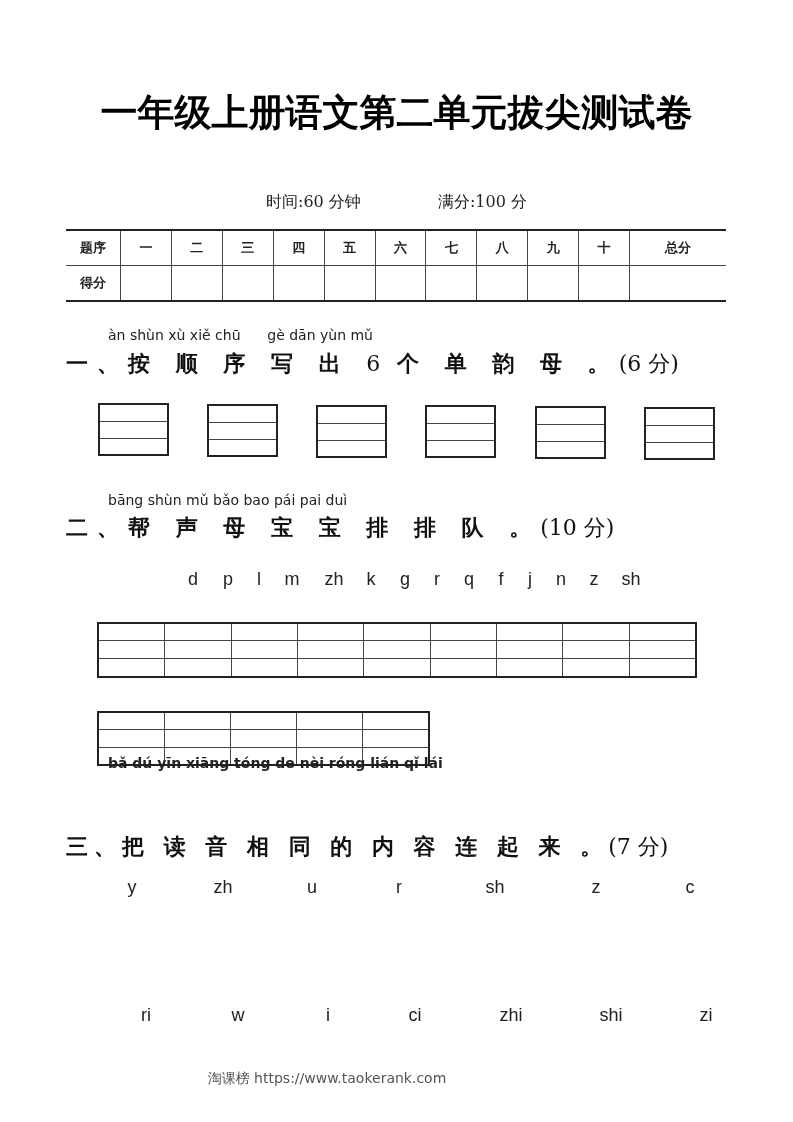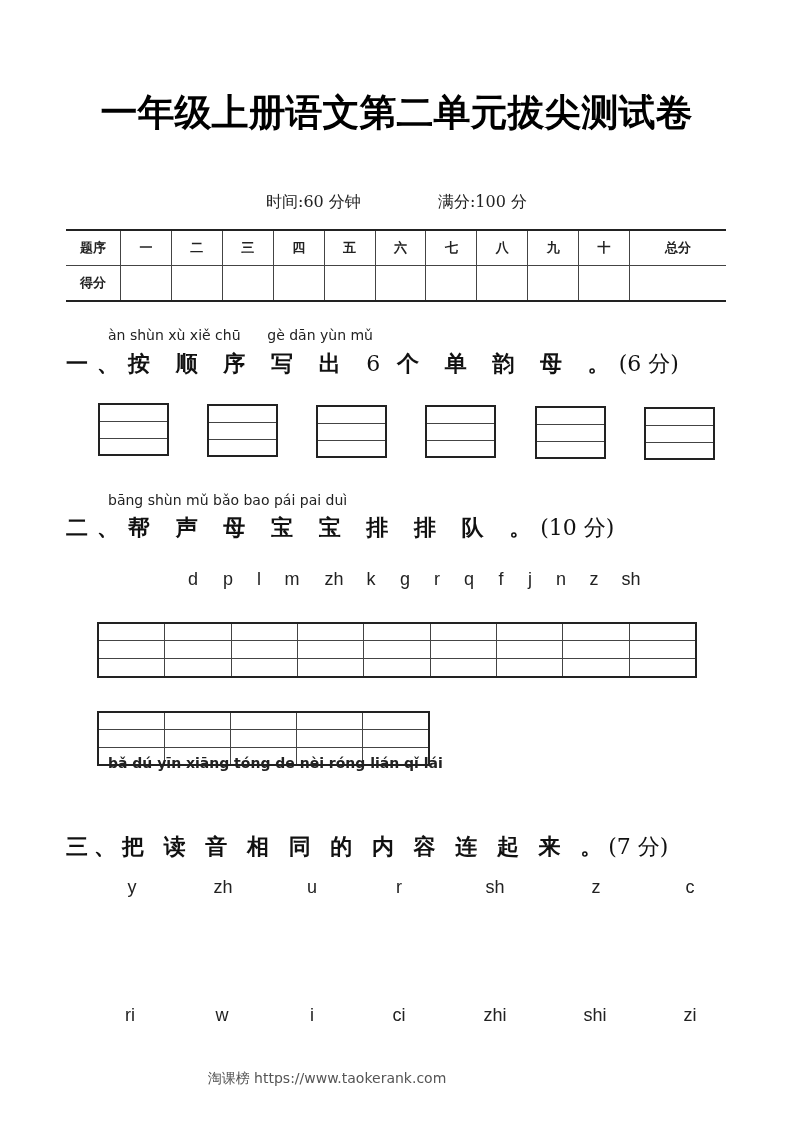--- a/index.html
+++ b/index.html
@@ -136,21 +136,21 @@
 <div class="letters" style="left:0; top:877px; width:793px; height:24px;">
   <span style="left:132px;">y</span>
   <span style="left:223px;">zh</span>
   <span style="left:312px;">u</span>
   <span style="left:399px;">r</span>
   <span style="left:495px;">sh</span>
   <span style="left:596px;">z</span>
   <span style="left:690px;">c</span>
 </div>
 
-<div class="letters" style="left:0; top:1005px; width:636px; height:24px;">
+<div class="letters" style="left:16px; top:1005px; width:636px; height:24px;">
   <span style="left:130px;">ri</span>
   <span style="left:222px;">w</span>
   <span style="left:312px;">i</span>
   <span style="left:399px;">ci</span>
   <span style="left:495px;">zhi</span>
   <span style="left:595px;">shi</span>
   <span style="left:690px;">zi</span>
 </div>
 
 <div class="footer">淘课榜 https://www.taokerank.com</div>

